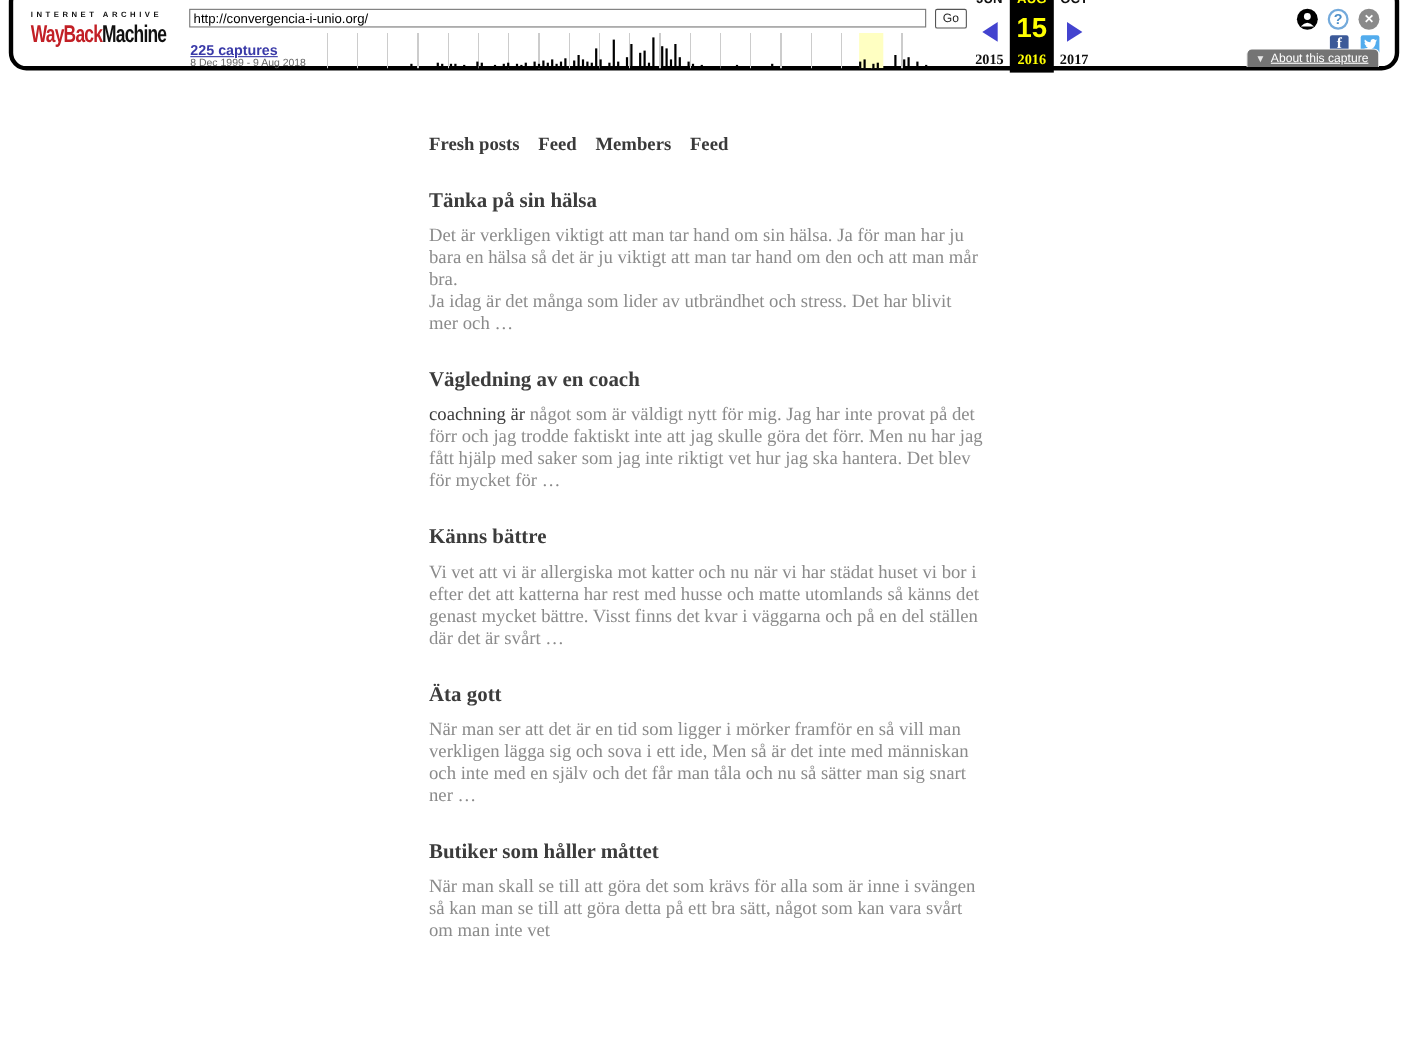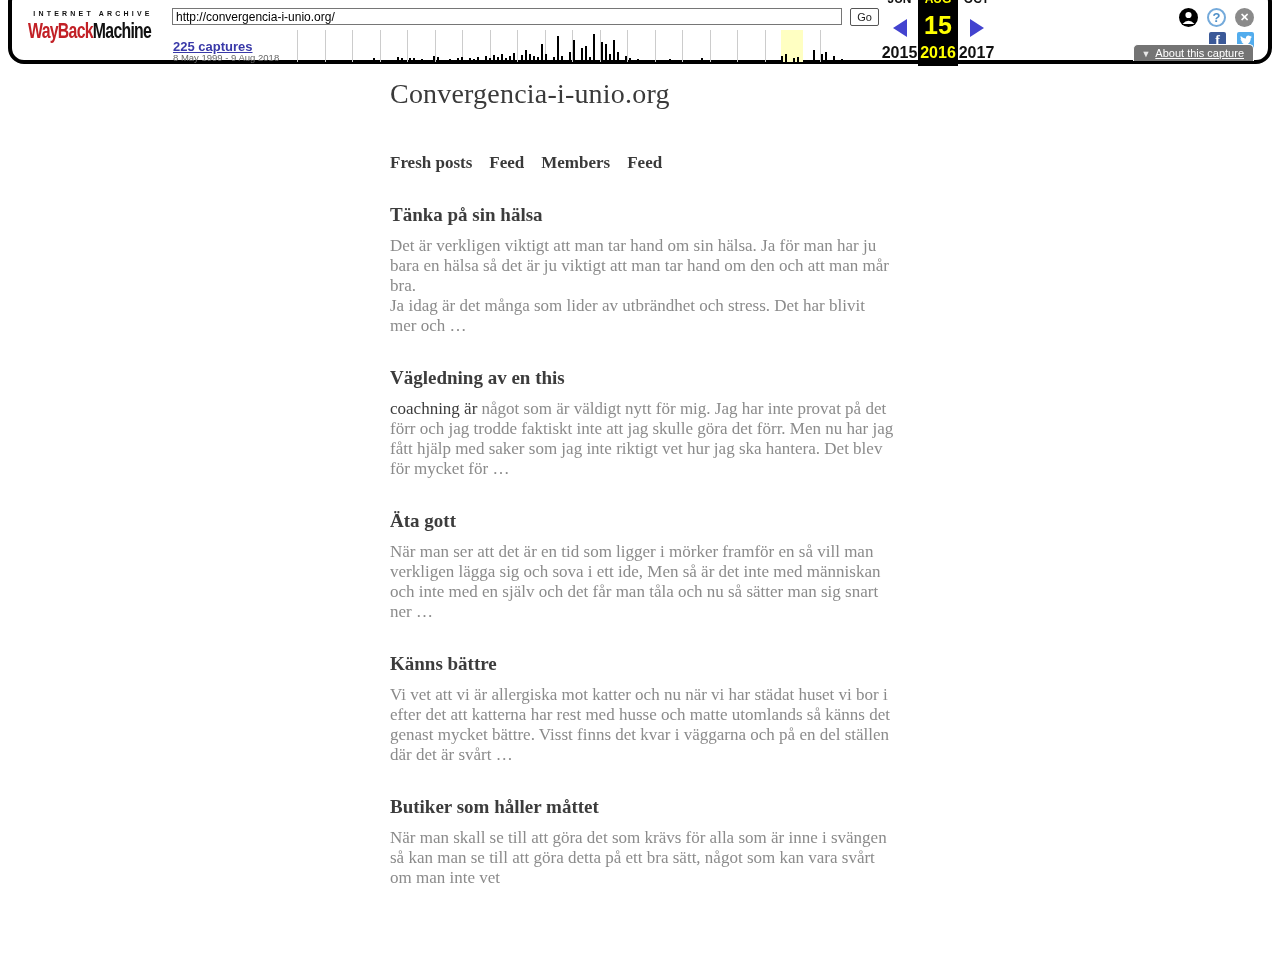--- a/index.html
+++ b/index.html
@@ -6,21 +6,21 @@
   html,body { background:#fff; width:1280px; height:960px; font-family:"Liberation Sans", sans-serif; }
 
   
   .wb-toolbar {
     position:absolute; left:8px; top:-14px; width:1264px; height:78px;
     background:#fff; border:4px solid #000; border-radius:16px;
     z-index:10;
   }
   .wb-inner { position:absolute; inset:0; }
 
-  .wb-logo { position:absolute; left:16px; top:20px; width:130px; text-align:center; cursor:pointer; }
+  .wb-logo { position:absolute; left:16px; top:20px; width:130px; text-align:left; cursor:pointer; }
   .wb-logo .ia-line { font-size:7px; font-weight:bold; letter-spacing:3.2px; color:#111; white-space:nowrap; }
   .wb-logo .wm-line { font-size:22px; font-weight:bold; white-space:nowrap; transform:scaleX(0.72); transform-origin:left; letter-spacing:-1px; margin-top:1px; }
   .wb-logo .wm-red { color:#c22026; }
   .wb-logo .wm-black { color:#111; }
 
   .wb-url { position:absolute; left:160px; top:18px; width:670px; height:17px;
     border:1px solid #767676; font-size:12px; padding:0 3px; color:#000; font-family:"Liberation Sans",sans-serif; }
   .wb-go { position:absolute; left:838px; top:18px; width:29px; height:18px;
     background:#fff; border:1px solid #555; border-radius:2px; font-size:11px; color:#222; line-height:14px; }
 
@@ -33,21 +33,21 @@
   .wb-spark-hl { position:absolute; top:0; bottom:0; background:#ffffc2; }
   .wb-bars { position:absolute; left:0; bottom:0; width:100%; height:100%; display:flex; align-items:flex-end; }
   .wb-bar { width:2px; margin-right:2px; background:#000; flex:0 0 auto; }
 
   .wb-nav { position:absolute; left:869px; top:0; height:76px; display:flex; }
   .wb-nav .col { width:37px; display:flex; flex-direction:column; align-items:center; justify-content:space-between; padding:2px 0 4px 0; }
   .wb-nav .col.cur { background:#000; width:40px; }
   .wb-nav .mon { font-size:12px; font-weight:bold; color:#111; }
   .wb-nav .col.cur .mon, .wb-nav .col.cur .yr { color:#ffff00; }
   .wb-nav .day { font-size:25px; font-weight:bold; color:#ffff00; line-height:26px; }
-  .wb-nav .yr { font-size:16px; font-weight:bold; color:#111; }
+  .wb-nav .yr { font-size:13px; font-weight:bold; color:#111;font-family:Liberation Serif, serif; }
   .arrow { width:0; height:0; border-top:9px solid transparent; border-bottom:9px solid transparent; cursor:pointer; margin-top:6px; }
   .arrow.left  { border-right:14px solid #4343cf; }
   .arrow.right { border-left:14px solid #4343cf; }
 
   .wb-icons-row1 { position:absolute; right:14px; top:18px; display:flex; gap:9px; align-items:center; }
   .wb-icons-row2 { position:absolute; right:14px; top:42px; display:flex; gap:11px; align-items:center; }
   .cir { width:19px; height:19px; border-radius:50%; display:flex; align-items:center; justify-content:center; cursor:pointer; }
   .cir.person { background:#000; }
   .cir.help { background:#fff; border:2px solid #74aadb; color:#4d8ec7; font-weight:bold; font-size:13px; width:19px; height:19px; }
   .cir.close { background:#8a8a8a; color:#fff; font-weight:bold; font-size:11px; }
@@ -85,21 +85,21 @@
         <span class="wm-red">WayBack</span><span class="wm-black">Machine</span>
       </div>
     </div>
 
     <input class="wb-url" type="text" value="http://convergencia-i-unio.org/" style="">
     <button class="wb-go">Go</button>
 
     <div class="wb-captures">
       <a>225 captures</a>
     </div>
-    <div class="wb-range">8 May 1999 - 9 Aug 2018</div>
+    <div class="wb-range">8 Dec 1999 - 9 Aug 2018</div>
 
     <div class="wb-spark" id="sparkline">
       <div class="wb-spark-hl" id="spark-hl" style="left: 484px; width: 22px;"></div>
       <div class="wb-bars" id="spark-bars">
           <div class="wb-bar" style="height: 0px;"></div>
           <div class="wb-bar" style="height: 0px;"></div>
           <div class="wb-bar" style="height: 0px;"></div>
           <div class="wb-bar" style="height: 0px;"></div>
           <div class="wb-bar" style="height: 0px;"></div>
           <div class="wb-bar" style="height: 0px;"></div>
@@ -275,46 +275,45 @@
     </div>
 
     <div class="wb-about">
       <span class="tri">▼</span><span class="lbl">About this capture</span>
     </div>
 
   </div>
 </div>
 
 <div class="content">
-  <h1 class="site-title">Convergencia-i-unio.org</h1>
 
   <nav class="menu" id="site-menu">
       <a>Fresh posts</a>
       <a>Feed</a>
       <a>Members</a>
       <a>Feed</a>
     </nav>
 
 
   <div id="posts">
       <article class="post">
         <h3 class="post-title">Tänka på sin hälsa</h3>
         <p class="post-body"><span>Det är verkligen viktigt att man tar hand om sin hälsa. Ja för man har ju bara en hälsa så det är ju viktigt att man tar hand om den och att man mår bra.
 Ja idag är det många som lider av utbrändhet och stress. Det har blivit mer och …</span></p>
       </article>
       <article class="post">
-        <h3 class="post-title">Vägledning av en this</h3>
+        <h3 class="post-title">Vägledning av en coach</h3>
         <p class="post-body"><span class="inlink">coachning är</span><span> något som är väldigt nytt för mig. Jag har inte provat på det förr och jag trodde faktiskt inte att jag skulle göra det förr. Men nu har jag fått hjälp med saker som jag inte riktigt vet hur jag ska hantera. Det blev för mycket för …</span></p>
+      </article>
+      <article class="post">
+        <h3 class="post-title">Känns bättre</h3>
+        <p class="post-body"><span>Vi vet att vi är allergiska mot katter och nu när vi har städat huset vi bor i efter det att katterna har rest med husse och matte utomlands så känns det genast mycket bättre. Visst finns det kvar i väggarna och på en del ställen där det är svårt …</span></p>
       </article>
       <article class="post">
         <h3 class="post-title">Äta gott</h3>
         <p class="post-body"><span>När man ser att det är en tid som ligger i mörker framför en så vill man verkligen lägga sig och sova i ett ide, Men så är det inte med människan och inte med en själv och det får man tåla och nu så sätter man sig snart ner …</span></p>
       </article>
       <article class="post">
-        <h3 class="post-title">Känns bättre</h3>
-        <p class="post-body"><span>Vi vet att vi är allergiska mot katter och nu när vi har städat huset vi bor i efter det att katterna har rest med husse och matte utomlands så känns det genast mycket bättre. Visst finns det kvar i väggarna och på en del ställen där det är svårt …</span></p>
-      </article>
-      <article class="post">
         <h3 class="post-title">Butiker som håller måttet</h3>
         <p class="post-body"><span>När man skall se till att göra det som krävs för alla som är inne i svängen så kan man se till att göra detta på ett bra sätt, något som kan vara svårt om man inte vet </span></p>
       </article>
     </div>
 </div>
 
 </body></html>

